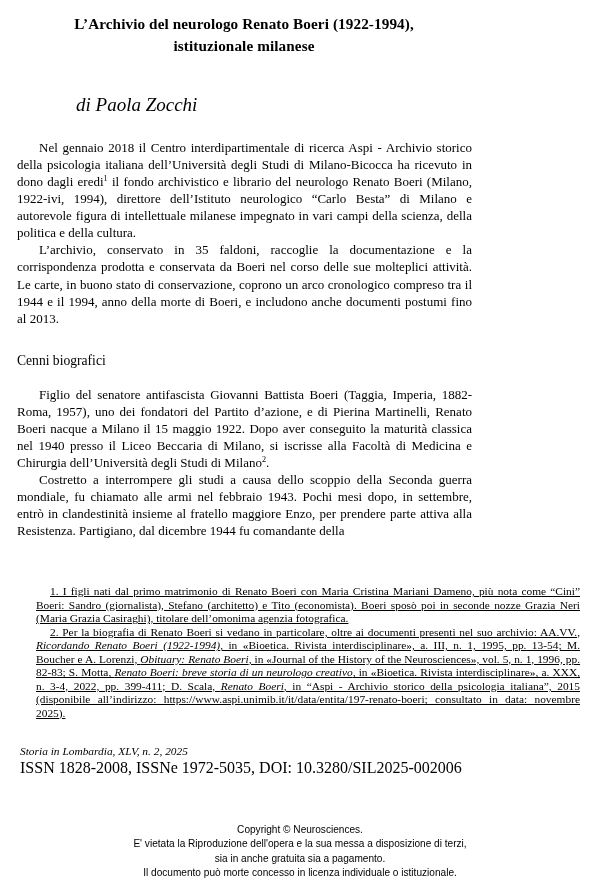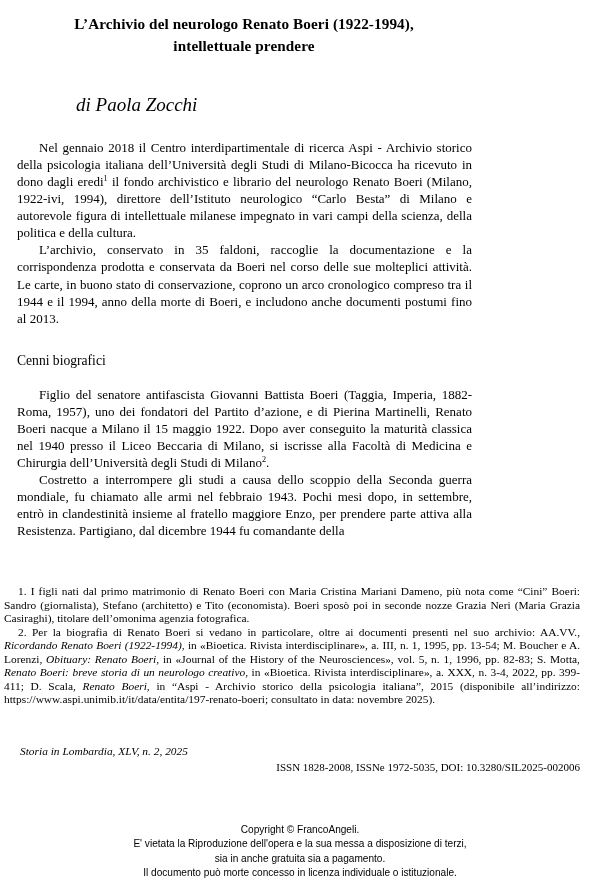--- a/index.html
+++ b/index.html
@@ -76,22 +76,23 @@
     line-height: 0;
   }
 
   
   .footnotes {
     position: absolute;
     left: 0;
     top: 585px;
     width: 600px;
     box-sizing: border-box;
-    padding-left: 4px;
+    padding-left: 36px;
     padding-right: 20px;
+    text-decoration: underline;
   }
   p.footnote {
     margin: 0;
     font-size: 11.4px;
     line-height: 13.55px;
     text-align: justify;
     text-indent: 14px;
   }
   p.footnote + p.footnote { margin-top: 0; }
 
@@ -103,25 +104,25 @@
     width: 560px;
   }
   .journal-ref {
     font-size: 11.4px;
     font-style: italic;
     margin: 0;
     line-height: 14px;
     text-align: left;
   }
   .journal-issn {
-    font-size: 11px;
+    font-size: 16px;
     margin: 0;
     line-height: 15px;
     padding-top: 2px;
-    text-align: right;
+    text-align: left;
   }
 
   
   .copyright {
     position: absolute;
     left: 0;
     top: 823px;
     width: 600px;
     text-align: center;
     font-family: "Liberation Sans", "DejaVu Sans", sans-serif;
@@ -134,21 +135,21 @@
   i { font-style: italic; }
 </style>
 </head>
 <body>
 
 <div class="page">
 
   <div class="title-block">
     <h1 class="doc-title">
       <span>L’Archivio del neurologo Renato Boeri (1922-1994),</span><br>
-      <span>intellettuale prendere</span>
+      <span>istituzionale milanese</span>
     </h1>
     <p class="doc-author">di Paola Zocchi</p>
   </div>
 
   <div class="body-area">
 
     <p class="para"><span>Nel gennaio 2018 il Centro interdipartimentale di ricerca Aspi - Archivio storico della psicologia italiana dell’Università degli Studi di Milano-Bicocca ha ricevuto in dono dagli eredi</span><sup>1</sup><span> il fondo archivistico e librario del neurologo Renato Boeri (Milano, 1922-ivi, 1994), direttore dell’Istituto neurologico “Carlo Besta” di Milano e autorevole figura di intellettuale milanese impegnato in vari campi della scienza, della politica e della cultura.</span></p>
 
     <p class="para">L’archivio, conservato in 35 faldoni, raccoglie la documentazione e la corrispondenza prodotta e conservata da Boeri nel corso delle sue molteplici attività. Le carte, in buono stato di conservazione, coprono un arco cronologico compreso tra il 1944 e il 1994, anno della morte di Boeri, e includono anche documenti postumi fino al 2013.</p>
 
@@ -164,19 +165,19 @@
     <p class="footnote">1. I figli nati dal primo matrimonio di Renato Boeri con Maria Cristina Mariani Dameno, più nota come “Cini” Boeri: Sandro (giornalista), Stefano (architetto) e Tito (economista). Boeri sposò poi in seconde nozze Grazia Neri (Maria Grazia Casiraghi), titolare dell’omonima agenzia fotografica.</p>
     <p class="footnote"><span>2. Per la biografia di Renato Boeri si vedano in particolare, oltre ai documenti presenti nel suo archivio: AA.VV., </span><i>Ricordando Renato Boeri (1922-1994)</i><span>, in «Bioetica. Rivista interdisciplinare», a. III, n. 1, 1995, pp. 13-54; M. Boucher e A. Lorenzi, </span><i>Obituary: Renato Boeri</i><span>, in «Journal of the History of the Neurosciences», vol. 5, n. 1, 1996, pp. 82-83; S. Motta, </span><i>Renato Boeri: breve storia di un neurologo creativo</i><span>, in «Bioetica. Rivista interdisciplinare», a. XXX, n. 3-4, 2022, pp. 399-411; D. Scala, </span><i>Renato Boeri</i><span>, in “Aspi - Archivio storico della psicologia italiana”, 2015 (disponibile all’indirizzo: https://www.aspi.unimib.it/it/data/entita/197-renato-boeri; consultato in data: novembre 2025).</span></p>
   </div>
 
   <div class="journal-line">
     <p class="journal-ref">Storia in Lombardia, XLV, n. 2, 2025</p>
     <p class="journal-issn">ISSN 1828-2008, ISSNe 1972-5035, DOI: 10.3280/SIL2025-002006</p>
   </div>
 
   <div class="copyright">
-    <div>Copyright © FrancoAngeli.</div>
+    <div>Copyright © Neurosciences.</div>
     <div>E' vietata la Riproduzione dell'opera e la sua messa a disposizione di terzi,</div>
     <div>sia in anche gratuita sia a pagamento.</div>
     <div>Il documento può morte concesso in licenza individuale o istituzionale.</div>
   </div>
 
 </div>
 
 </body></html>

